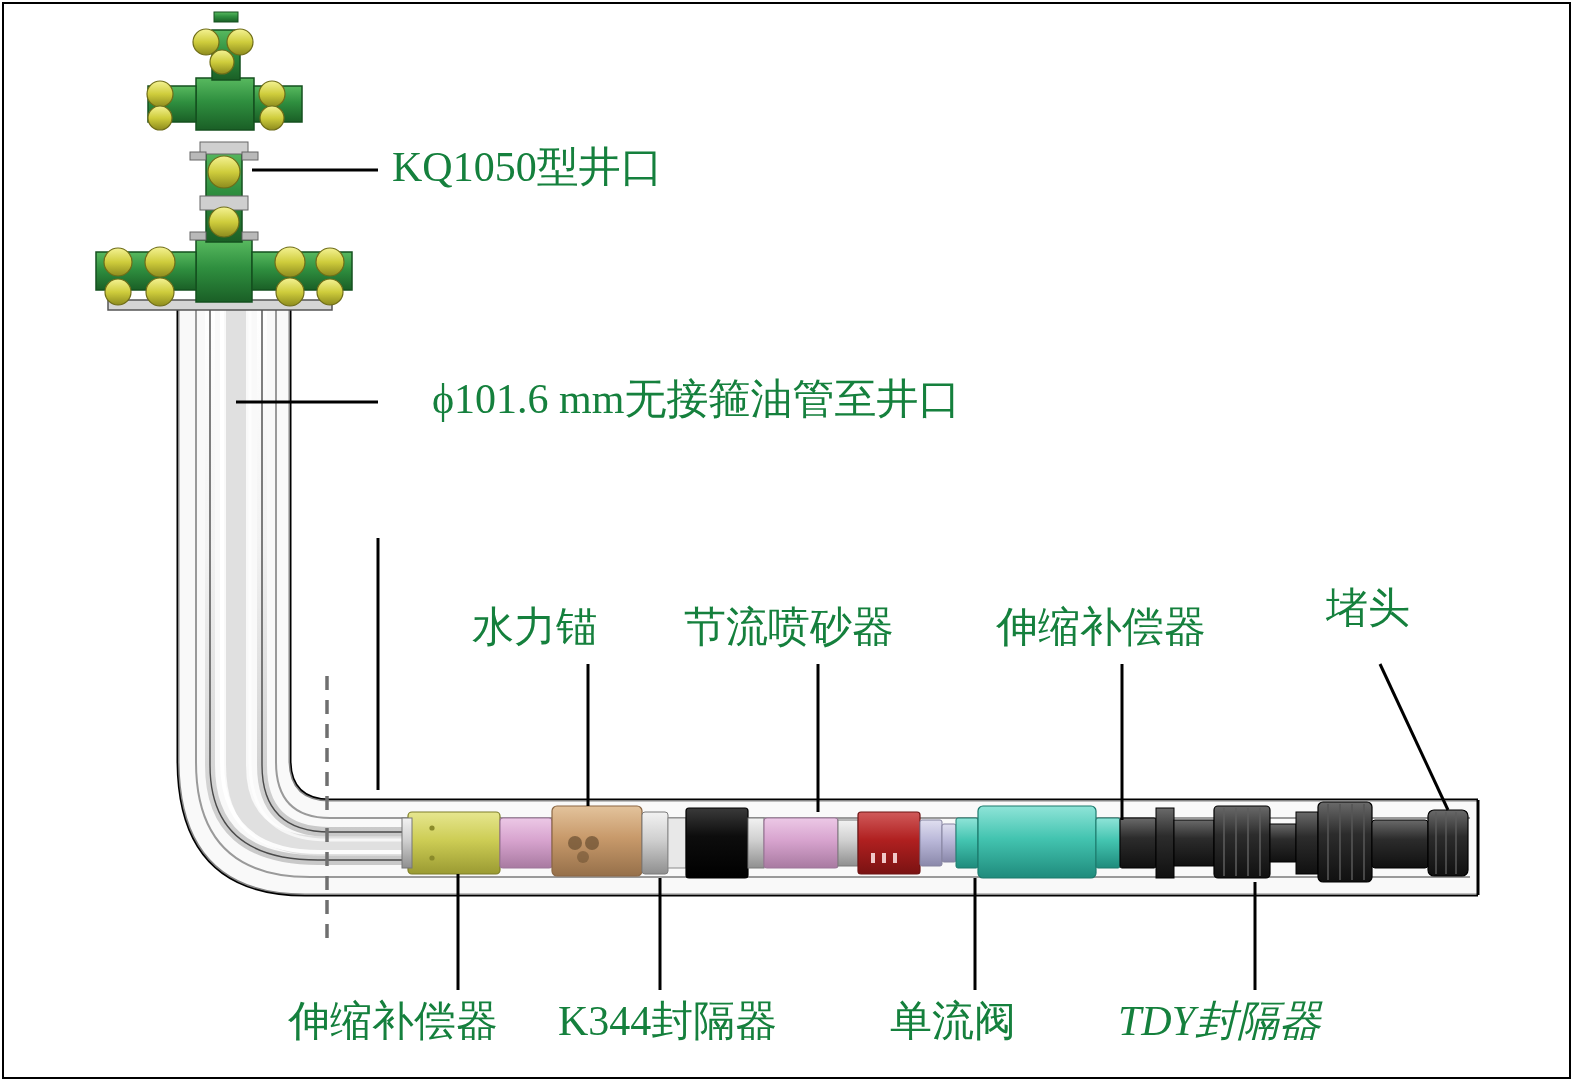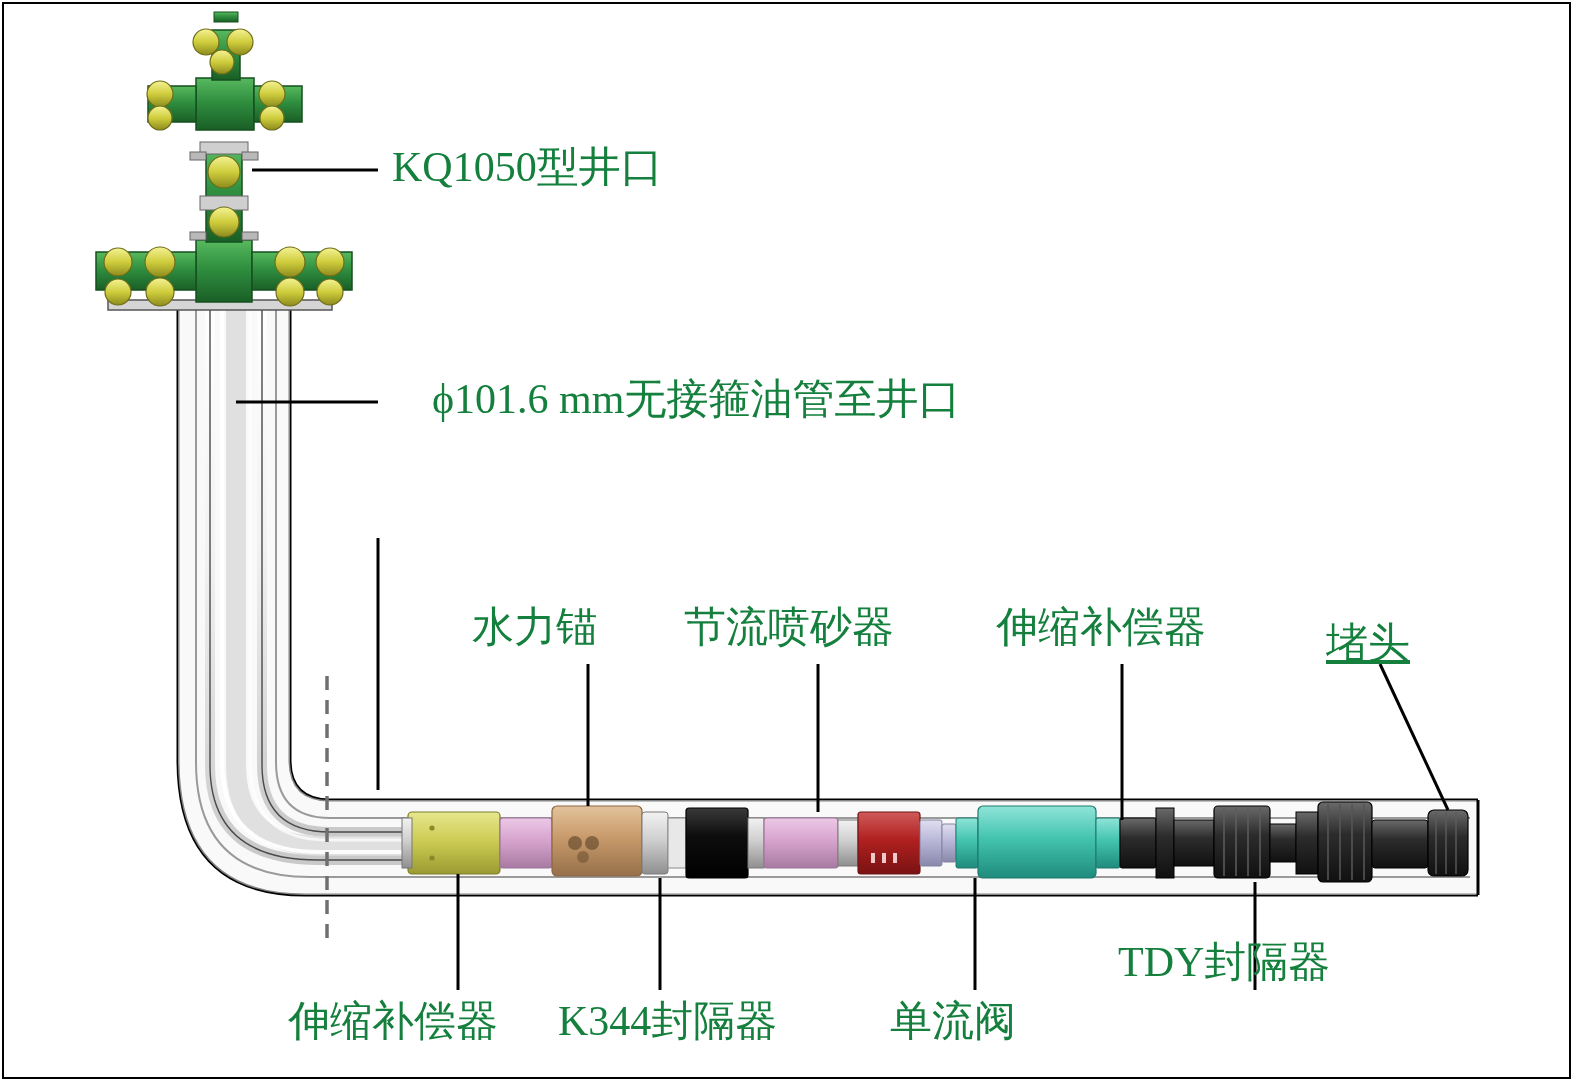--- a/index.html
+++ b/index.html
@@ -291,23 +291,23 @@
 
   <div class="label" style="left:392px; top:378px;margin-left:40px;">ϕ101.6 mm无接箍油管至井口</div>
 
 
   <div class="label" style="left:472px; top:606px;text-align:right;">水力锚</div>
 
   <div class="label" style="left:996px; top:606px;">伸缩补偿器</div>
 
   <div class="label" style="left:684px; top:606px;">节流喷砂器</div>
 
-  <div class="label" style="left:1326px; top:622px;text-decoration:underline;">堵头</div>
+  <div class="label" style="left:1326px; top:587px;">堵头</div>
 
   <div class="label" style="left:288px; top:1000px;">伸缩补偿器</div>
 
   <div class="label" style="left:558px; top:1000px;text-align:center;">K344封隔器</div>
 
   <div class="label" style="left:890px; top:1000px;font-family:Liberation Serif, serif;">单流阀</div>
 
-  <div class="label" style="left:1118px; top:941px;">TDY封隔器</div>
+  <div class="label" style="left:1118px; top:1000px;font-style:italic;">TDY封隔器</div>
 
 </div>
 
 </body></html>

